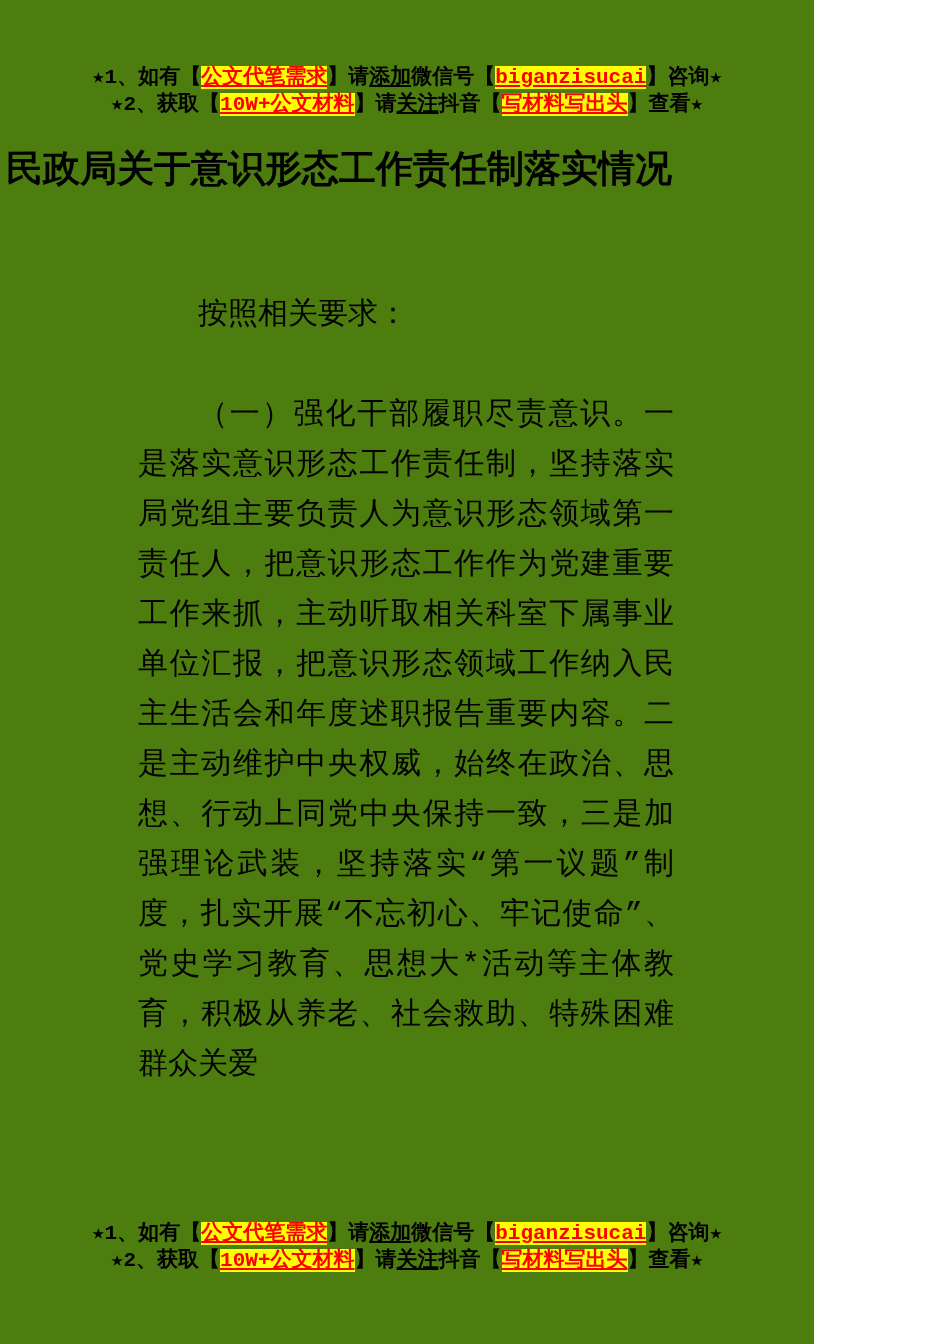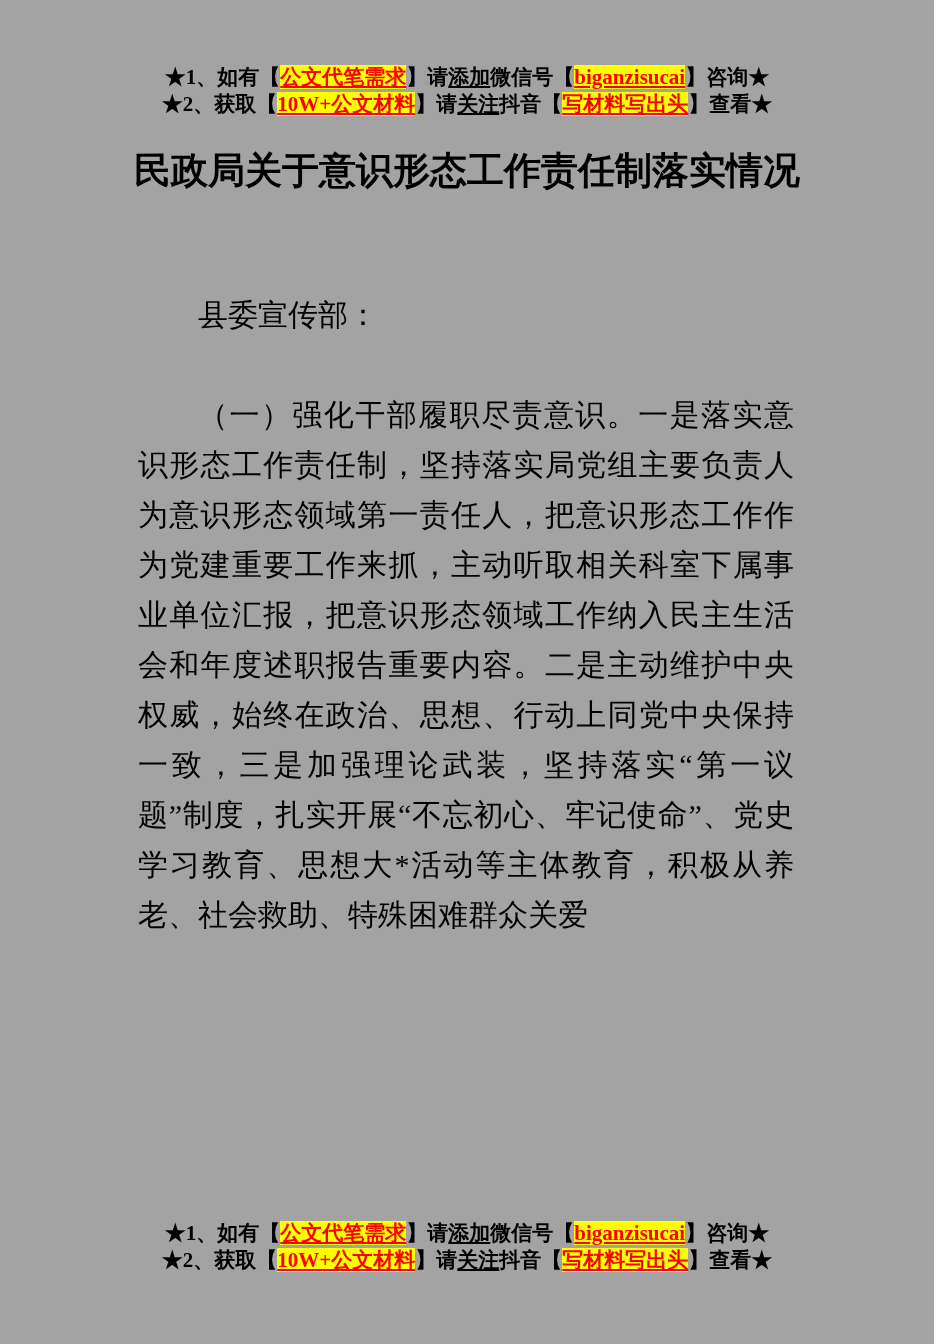--- a/index.html
+++ b/index.html
@@ -4,26 +4,26 @@
 <style>
   :root {
     --red: #ff0000;
     --hl: #ffff00;
     --ink: #000000;
   }
   * { box-sizing: border-box; }
   html, body { margin: 0; padding: 0; background: #ffffff; }
   .page {
     position: relative;
-    width: 934px;
+    width: 814px;
     height: 1344px;
-    background: #a3a3a3;
+    background: #4d7c0f;
     overflow: hidden;
     color: var(--ink);
-    font-family: Liberation Serif, serif;
+    font-family: Liberation Mono, monospace;
   }
 
   
   .banner {
     width: 100%;
     text-align: center;
     font-size: 21px;
     font-weight: bold;
     line-height: 27px;
     white-space: nowrap;
@@ -36,21 +36,21 @@
     color: var(--red);
   }
   .seg.u { text-decoration: underline; }
 
   
   .doc-title {
     margin: 6px;
     font-size: 37px;
     line-height: 46px;
     font-weight: bold;
-    text-align: center;
+    text-align: left;
     letter-spacing: 0;
   }
   .title-1 { margin-top: 30px; }
   .title-2 { margin-top: 72px; }
 
   
   .body-text {
     padding: 0 140px 0 138px;
     font-size: 30px;
     line-height: 50px;
@@ -73,21 +73,21 @@
       <span class="seg">★1、如有【</span><span class="seg hl u">公文代笔需求</span><span class="seg">】请</span><span class="seg u">添加</span><span class="seg">微信号【</span><span class="seg hl u">biganzisucai</span><span class="seg">】咨询★</span>
     </div>
     <div class="banner-line">
       <span class="seg">★2、获取【</span><span class="seg hl u">10W+公文材料</span><span class="seg">】请</span><span class="seg u">关注</span><span class="seg">抖音【</span><span class="seg hl u">写材料写出头</span><span class="seg">】查看★</span>
     </div>
   </div>
 
   <h1 class="doc-title title-1">民政局关于意识形态工作责任制落实情况</h1>
 
   <div class="body-text">
-    <p class="first">县委宣传部：</p>
+    <p class="first">按照相关要求：</p>
     <p>（一）强化干部履职尽责意识。一是落实意识形态工作责任制，坚持落实局党组主要负责人为意识形态领域第一责任人，把意识形态工作作为党建重要工作来抓，主动听取相关科室下属事业单位汇报，把意识形态领域工作纳入民主生活会和年度述职报告重要内容。二是主动维护中央权威，始终在政治、思想、行动上同党中央保持一致，三是加强理论武装，坚持落实“第一议题”制度，扎实开展“不忘初心、牢记使命”、党史学习教育、思想大*活动等主体教育，积极从养老、社会救助、特殊困难群众关爱</p>
   </div>
 
   <div class="banner banner-bottom">
     <div class="banner-line">
       <span class="seg">★1、如有【</span><span class="seg hl u">公文代笔需求</span><span class="seg">】请</span><span class="seg u">添加</span><span class="seg">微信号【</span><span class="seg hl u">biganzisucai</span><span class="seg">】咨询★</span>
     </div>
     <div class="banner-line">
       <span class="seg">★2、获取【</span><span class="seg hl u">10W+公文材料</span><span class="seg">】请</span><span class="seg u">关注</span><span class="seg">抖音【</span><span class="seg hl u">写材料写出头</span><span class="seg">】查看★</span>
     </div>

